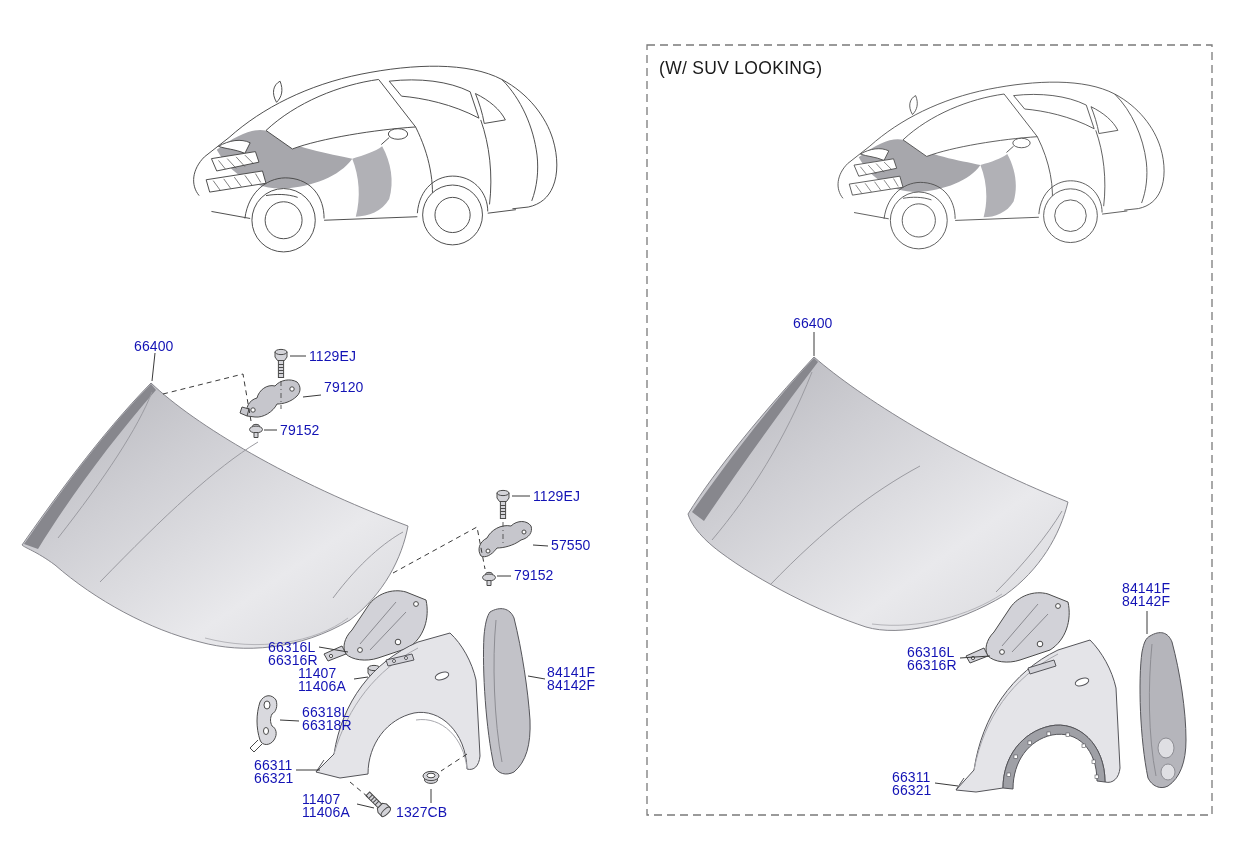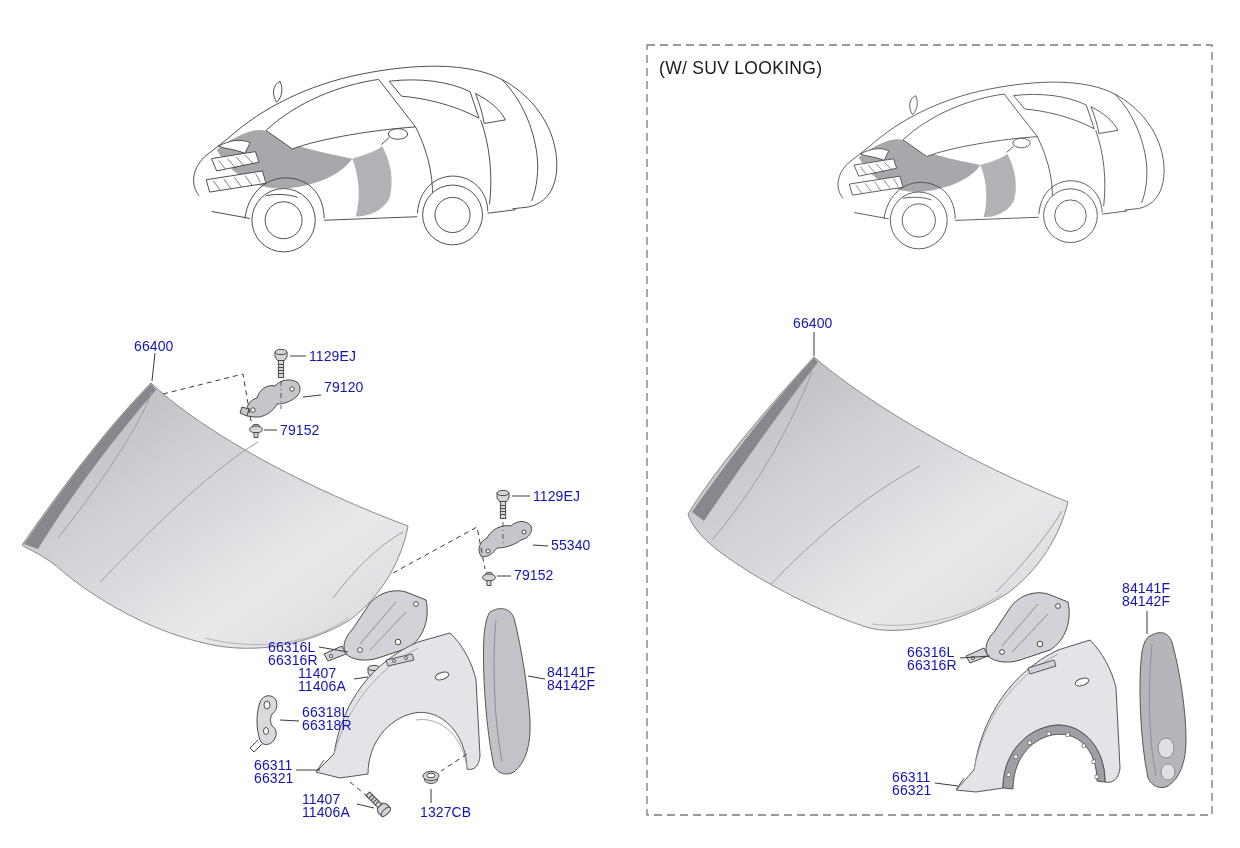--- a/index.html
+++ b/index.html
@@ -222,21 +222,21 @@
   </g>
 </svg>
 
 <div class="title" style="left:659px;top:58px">(W/ SUV LOOKING)</div>
 
 <div class="lbl" style="left:134px;top:340px">66400</div>
 <div class="lbl" style="left:309px;top:350px">1129EJ</div>
 <div class="lbl" style="left:324px;top:381px">79120</div>
 <div class="lbl" style="left:280px;top:424px">79152</div>
 <div class="lbl" style="left:533px;top:490px">1129EJ</div>
-<div class="lbl" style="left:551px;top:539px">55340</div>
+<div class="lbl" style="left:551px;top:539px">57550</div>
 <div class="lbl" style="left:514px;top:569px">79152</div>
 
 <div class="lbl" style="left:268px;top:641px">
   <div>66316L</div>
   <div>66316R</div>
 </div>
 
 <div class="lbl center" style="left:298px;top:667px">
   <div>11407</div>
   <div>11406A</div>
@@ -255,21 +255,21 @@
 <div class="lbl" style="left:254px;top:759px">
   <div>66311</div>
   <div>66321</div>
 </div>
 
 <div class="lbl center" style="left:302px;top:793px">
   <div>11407</div>
   <div>11406A</div>
 </div>
 
-<div class="lbl" style="left:420px;top:806px">1327CB</div>
+<div class="lbl" style="left:396px;top:806px">1327CB</div>
 
 <div class="lbl" style="left:793px;top:317px">66400</div>
 
 <div class="lbl" style="left:1122px;top:582px">
   <div>84141F</div>
   <div>84142F</div>
 </div>
 
 <div class="lbl" style="left:907px;top:646px">
   <div>66316L</div>

